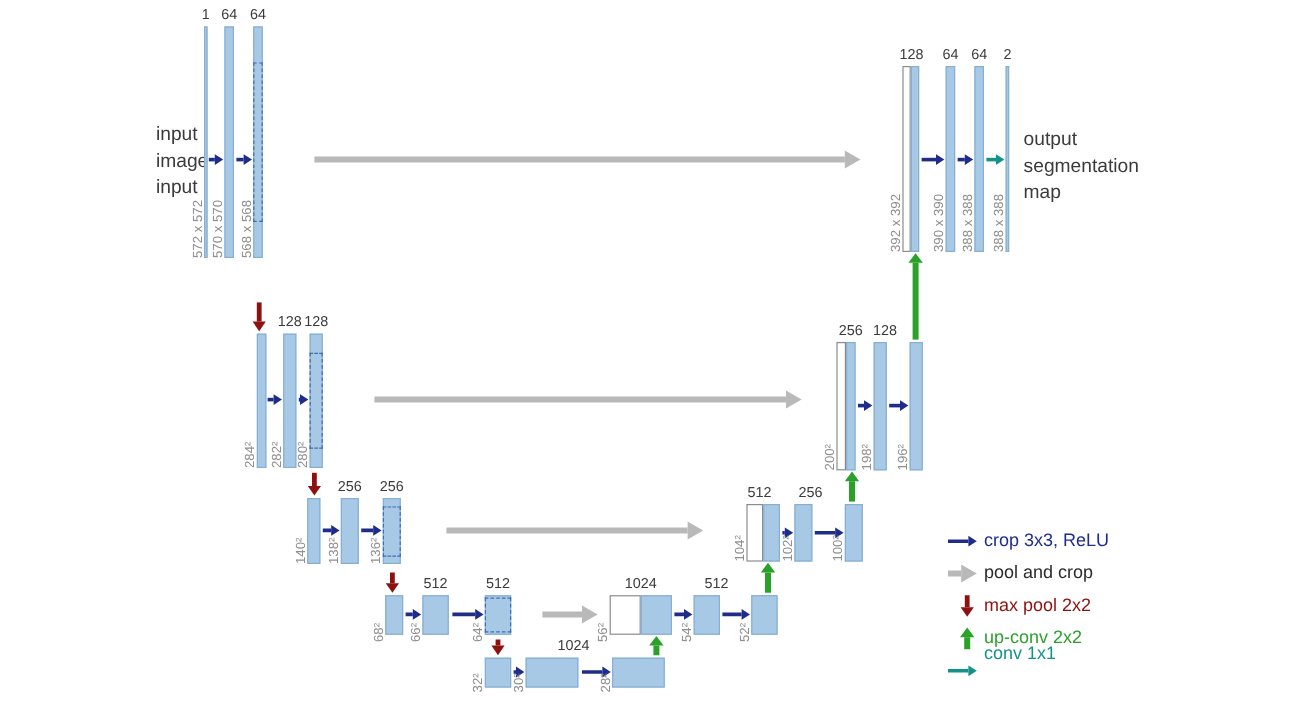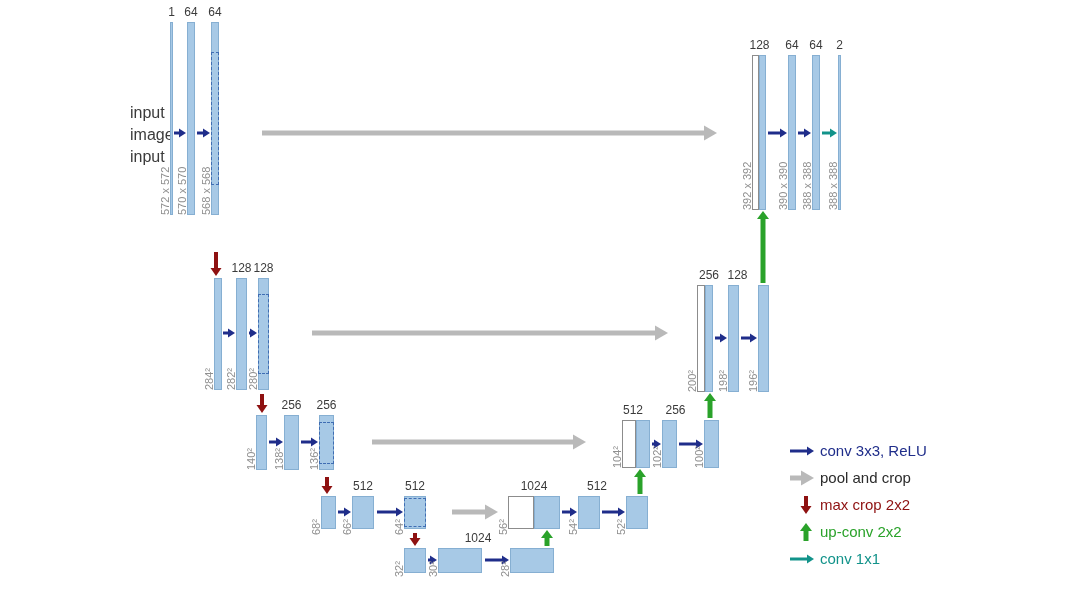--- a/index.html
+++ b/index.html
@@ -22,20 +22,25 @@
 <body>
 
 <div id="diagram">
 
   <div class="io-label" style="left: 130px; top: 102px; text-align: left; color: rgb(59, 59, 59);">
     <div>input</div>
     <div>image</div>
     <div>input</div>
   </div>
 
+  <div class="io-label" style="left: 853px; top: 106px; text-align: left; color: rgb(59, 59, 59);">
+    <div>output</div>
+    <div>segmentation</div>
+    <div>map</div>
+  </div>
 
   <svg id="arrow-layer" width="1080" height="593">
       <g>
         <line x1="174" y1="133" x2="179" y2="133" stroke="#1f2d8a" stroke-width="3"></line>
         <polygon points="186,133 179,137.5 179,128.5" fill="#1f2d8a"></polygon>
       </g>
       <g>
         <line x1="197" y1="133" x2="203" y2="133" stroke="#1f2d8a" stroke-width="3"></line>
         <polygon points="210,133 203,137.5 203,128.5" fill="#1f2d8a"></polygon>
       </g>
@@ -253,18 +258,18 @@
     <div class="bar blue" style="left: 759px; top: 55px; width: 7px; height: 155px; background: rgb(167, 201, 230); border-color: rgb(134, 175, 210);"></div>
     <div class="bar blue" style="left: 788px; top: 55px; width: 8px; height: 155px; background: rgb(167, 201, 230); border-color: rgb(134, 175, 210);"></div>
     <div class="ch-label" style="left: 770px; top: 38px; color: rgb(59, 59, 59);">64</div>
     <div class="size-label" style="left: 789px; top: 198px; color: rgb(143, 143, 143);">390 x 390</div>
     <div class="bar blue" style="left: 812px; top: 55px; width: 8px; height: 155px; background: rgb(167, 201, 230); border-color: rgb(134, 175, 210);"></div>
     <div class="ch-label" style="left: 794px; top: 38px; color: rgb(59, 59, 59);">64</div>
     <div class="size-label" style="left: 813px; top: 198px; color: rgb(143, 143, 143);">388 x 388</div>
     <div class="bar blue" style="left: 838px; top: 55px; width: 3px; height: 155px; background: rgb(167, 201, 230); border-color: rgb(134, 175, 210);"></div>
     <div class="ch-label" style="left: 817.5px; top: 38px; color: rgb(59, 59, 59);">2</div>
     <div class="size-label" style="left: 839px; top: 198px; color: rgb(143, 143, 143);">388 x 388</div>
-    <div class="legend-label" style="left: 820px; top: 441px; color: rgb(31, 45, 138);">conv 3x3, ReLU</div>
+    <div class="legend-label" style="left: 820px; top: 441px; color: rgb(31, 45, 138);">crop 3x3, ReLU</div>
     <div class="legend-label" style="left: 820px; top: 468px; color: rgb(43, 43, 43);">pool and crop</div>
-    <div class="legend-label" style="left: 820px; top: 495px; color: rgb(142, 17, 17);">max crop 2x2</div>
+    <div class="legend-label" style="left: 820px; top: 495px; color: rgb(142, 17, 17);">max pool 2x2</div>
     <div class="legend-label" style="left: 820px; top: 522px; color: rgb(42, 162, 42);">up-conv 2x2</div>
-    <div class="legend-label" style="left: 820px; top: 549px; color: rgb(18, 147, 138);">conv 1x1</div>
+    <div class="legend-label" style="left: 820px; top: 535px; color: rgb(18, 147, 138);">conv 1x1</div>
   </div>
 
 </body></html>

